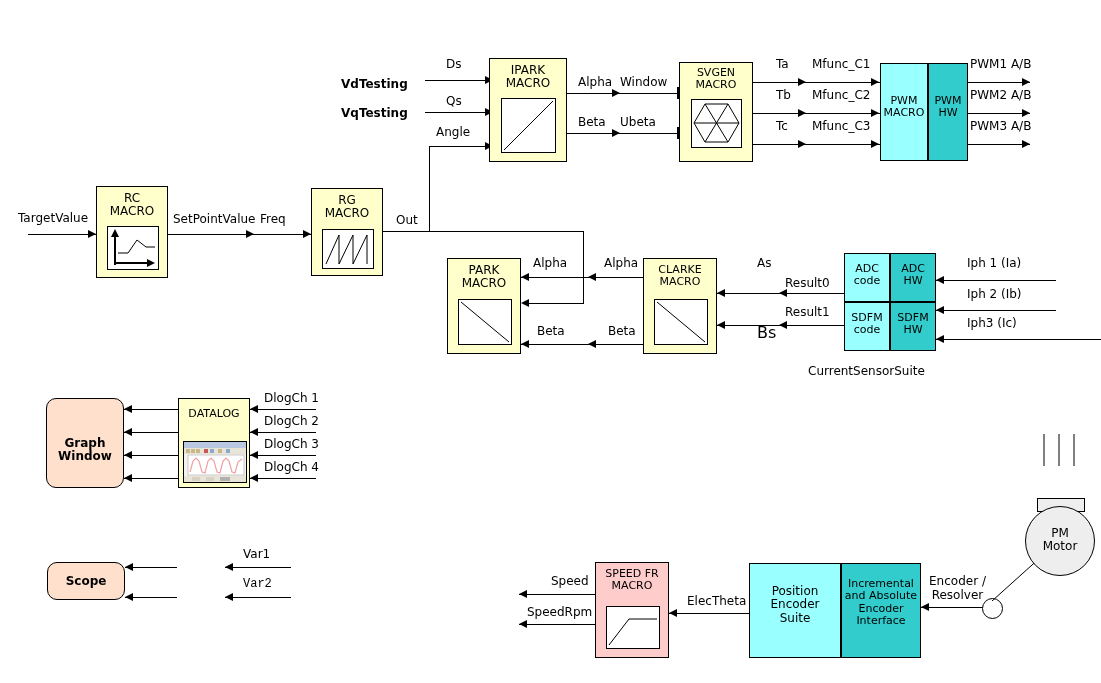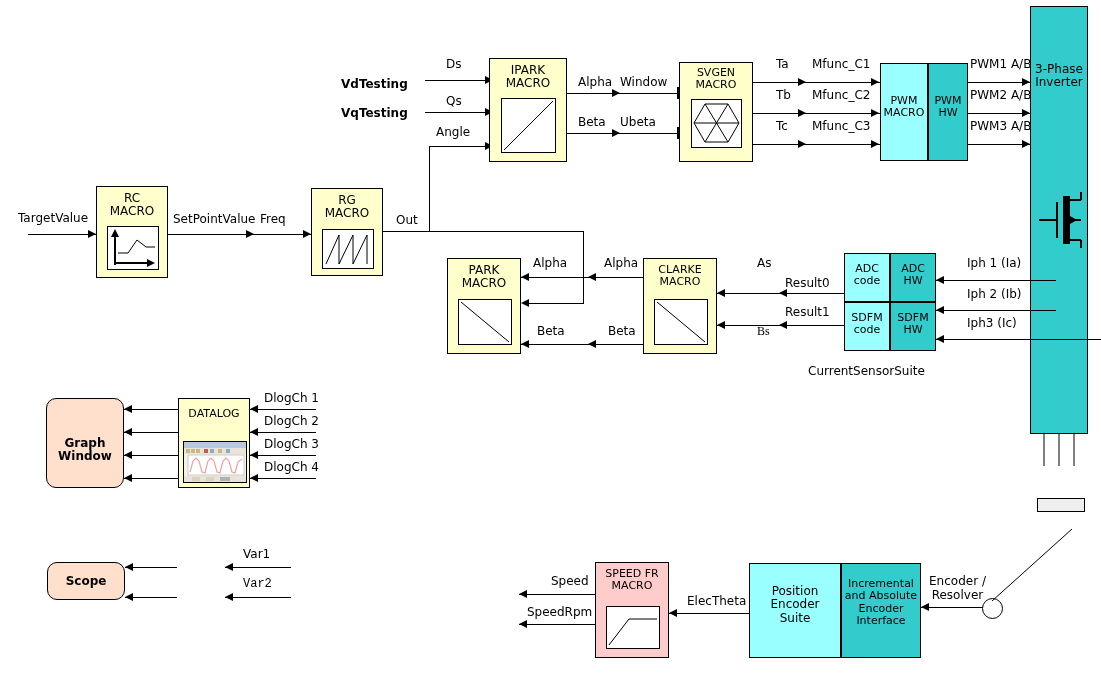--- a/index.html
+++ b/index.html
@@ -127,37 +127,20 @@
   <div class="lbl" style="left:970px;top:89px;font-size:12px;">PWM2 A/B</div>
   <div class="lbl" style="left:970px;top:120px;font-size:12px;">PWM3 A/B</div>
 
   <div class="hl" style="left:968px;top:82px;width:62px;"></div>
   <div class="ar ar-r" style="left:1022px;top:78px;"></div>
   <div class="hl" style="left:968px;top:113px;width:62px;"></div>
   <div class="ar ar-r" style="left:1022px;top:109px;"></div>
   <div class="hl" style="left:968px;top:144px;width:62px;"></div>
   <div class="ar ar-r" style="left:1022px;top:140px;"></div>
 
-  <div class="blk teal" style="left:1030px;top:6px;width:58px;height:428px;">
-    <div class="ttl" style="top:56px;font-size:12px;">3-Phase
-Inverter</div>
-    <div style="position:absolute;left:8px;top:185px;">
-      <svg width="46" height="56" viewBox="0 0 46 56">
-        <line x1="0" y1="28" x2="18" y2="28" stroke="#000" stroke-width="2"></line>
-        <line x1="18" y1="10" x2="18" y2="46" stroke="#000" stroke-width="2"></line>
-        <rect x="24" y="4" width="7" height="48" fill="#000"></rect>
-        <line x1="31" y1="8" x2="42" y2="8" stroke="#000" stroke-width="2"></line>
-        <line x1="42" y1="8" x2="42" y2="0" stroke="#000" stroke-width="2"></line>
-        <line x1="31" y1="48" x2="42" y2="48" stroke="#000" stroke-width="2"></line>
-        <line x1="42" y1="48" x2="42" y2="56" stroke="#000" stroke-width="2"></line>
-        <polygon points="38,28 31,24 31,32" fill="#000"></polygon>
-        <line x1="31" y1="28" x2="42" y2="28" stroke="#000" stroke-width="2"></line>
-      </svg>
-    </div>
-  </div>
 
   <div class="lbl" style="left:18px;top:212px;font-size:12px;">TargetValue</div>
   <div class="hl" style="left:28px;top:234px;width:68px;"></div>
   <div class="ar ar-r" style="left:88px;top:230px;"></div>
 
   <div class="blk yellow" style="left:96px;top:186px;width:72px;height:92px;">
     <div class="ttl" style="top:5px;font-size:12px;">RC
 MACRO</div>
     <div class="icon" style="left:10px;top:39px;width:52px;height:44px;">
       <svg width="50" height="42" viewBox="0 0 50 42">
@@ -220,21 +203,21 @@
     <div class="ttl" style="top:5px;font-size:11px;">CLARKE
 MACRO</div>
     <div class="icon" style="left:10px;top:40px;width:54px;height:46px;">
       <svg width="52" height="44" viewBox="0 0 52 44">
           <line x1="2" y1="2" x2="50" y2="42" stroke="#000" stroke-width="1"></line>
         </svg>
     </div>
   </div>
 
   <div class="lbl" style="left:757px;top:257px;font-size:12px;">As</div>
-  <div class="lbl" style="left:757px;top:325px;font-size:12px;font-family:Liberation Serif, serif;">Bs</div>
+  <div class="lbl" style="left:757px;top:325px;font-size:16px;">Bs</div>
   <div class="lbl" style="left:785px;top:277px;font-size:12px;">Result0</div>
   <div class="lbl" style="left:785px;top:306px;font-size:12px;">Result1</div>
 
   <div class="hl" style="left:717px;top:293px;width:127px;"></div>
   <div class="ar ar-l" style="left:717px;top:289px;"></div>
   <div class="ar ar-l" style="left:779px;top:289px;"></div>
   <div class="hl" style="left:717px;top:325px;width:127px;"></div>
   <div class="ar ar-l" style="left:717px;top:321px;"></div>
   <div class="ar ar-l" style="left:779px;top:321px;"></div>
 
@@ -379,14 +362,18 @@
   <svg style="position:absolute;left:990px;top:527px;" width="85" height="78">
     <line x1="82" y1="2" x2="2" y2="74" stroke="#000" stroke-width="1"></line>
   </svg>
 
   <svg style="position:absolute;left:1030px;top:434px;" width="60" height="32">
     <line x1="14" y1="0" x2="14" y2="32" stroke="#000" stroke-width="1"></line>
     <line x1="29" y1="0" x2="29" y2="32" stroke="#000" stroke-width="1"></line>
     <line x1="44" y1="0" x2="44" y2="32" stroke="#000" stroke-width="1"></line>
   </svg>
   <div style="position:absolute;left:1037px;top:498px;width:46px;height:12px;border:1px solid #000;background:#eeeeee;"></div>
+  <div class="blk grey circle" style="left:1025px;top:506px;width:70px;height:70px;">
+    <div class="ttl" style="top:20px;font-size:12px;">PM
+Motor</div>
+  </div>
 
 </div>
 
 </body></html>

